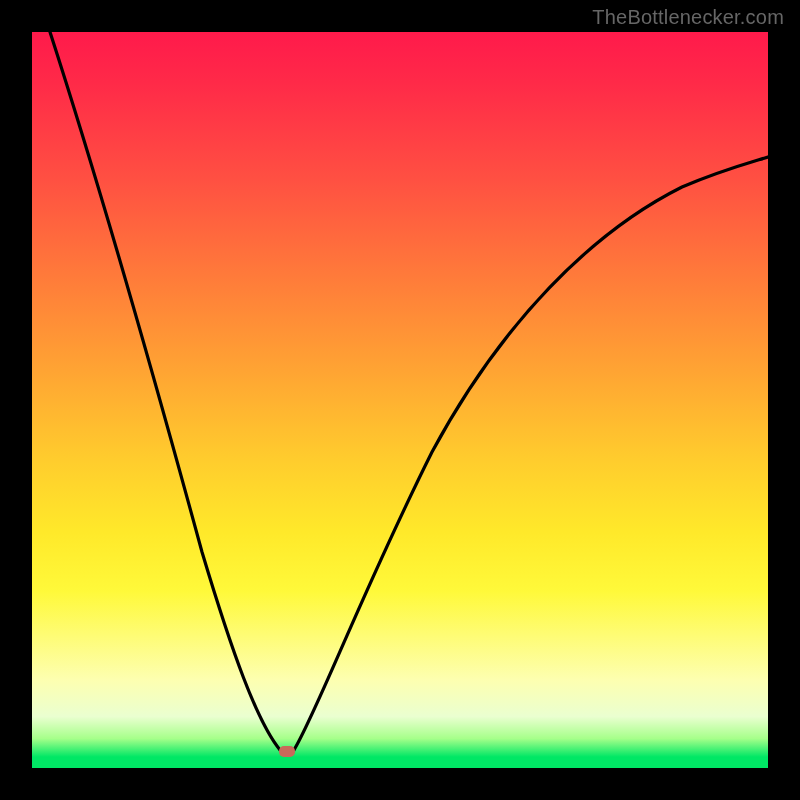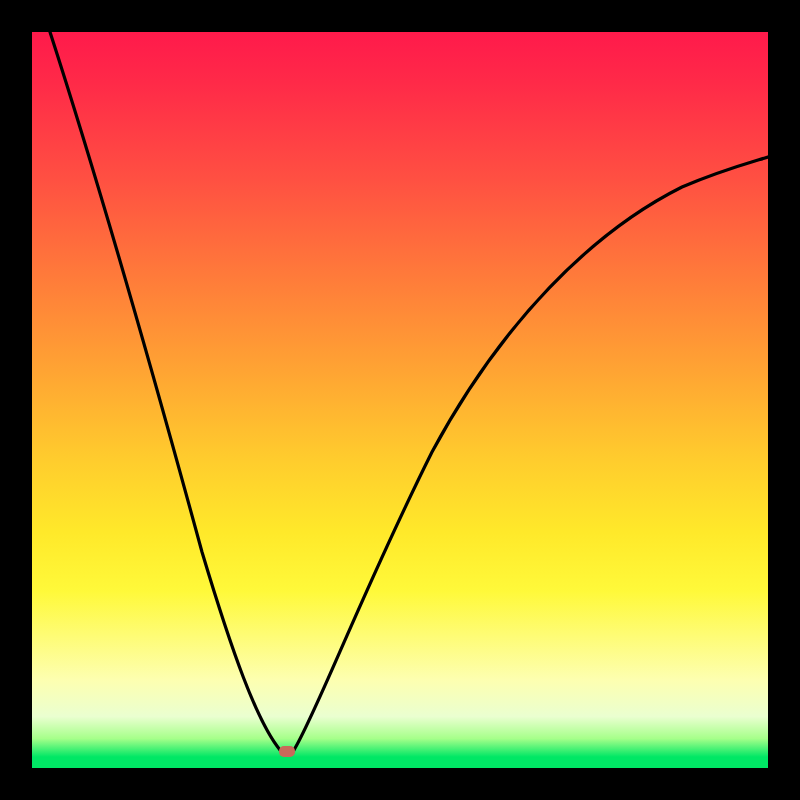--- a/index.html
+++ b/index.html
@@ -60,20 +60,21 @@
     font-weight: 400;
     letter-spacing: 0.2px;
     user-select: none;
   }
 </style>
 </head>
 <body>
 
 <div class="frame">
 
+  <div class="watermark">TheBottlenecker.com</div>
 
   <div class="plot">
     <div class="gradient-bg"></div>
 
     <svg class="curve-svg" viewBox="0 0 736 736" preserveAspectRatio="none">
 
       <path d="M 18 0
                C 60 130, 110 300, 170 520
                C 200 620, 225 690, 248 718
                C 252 724, 258 724, 262 718

